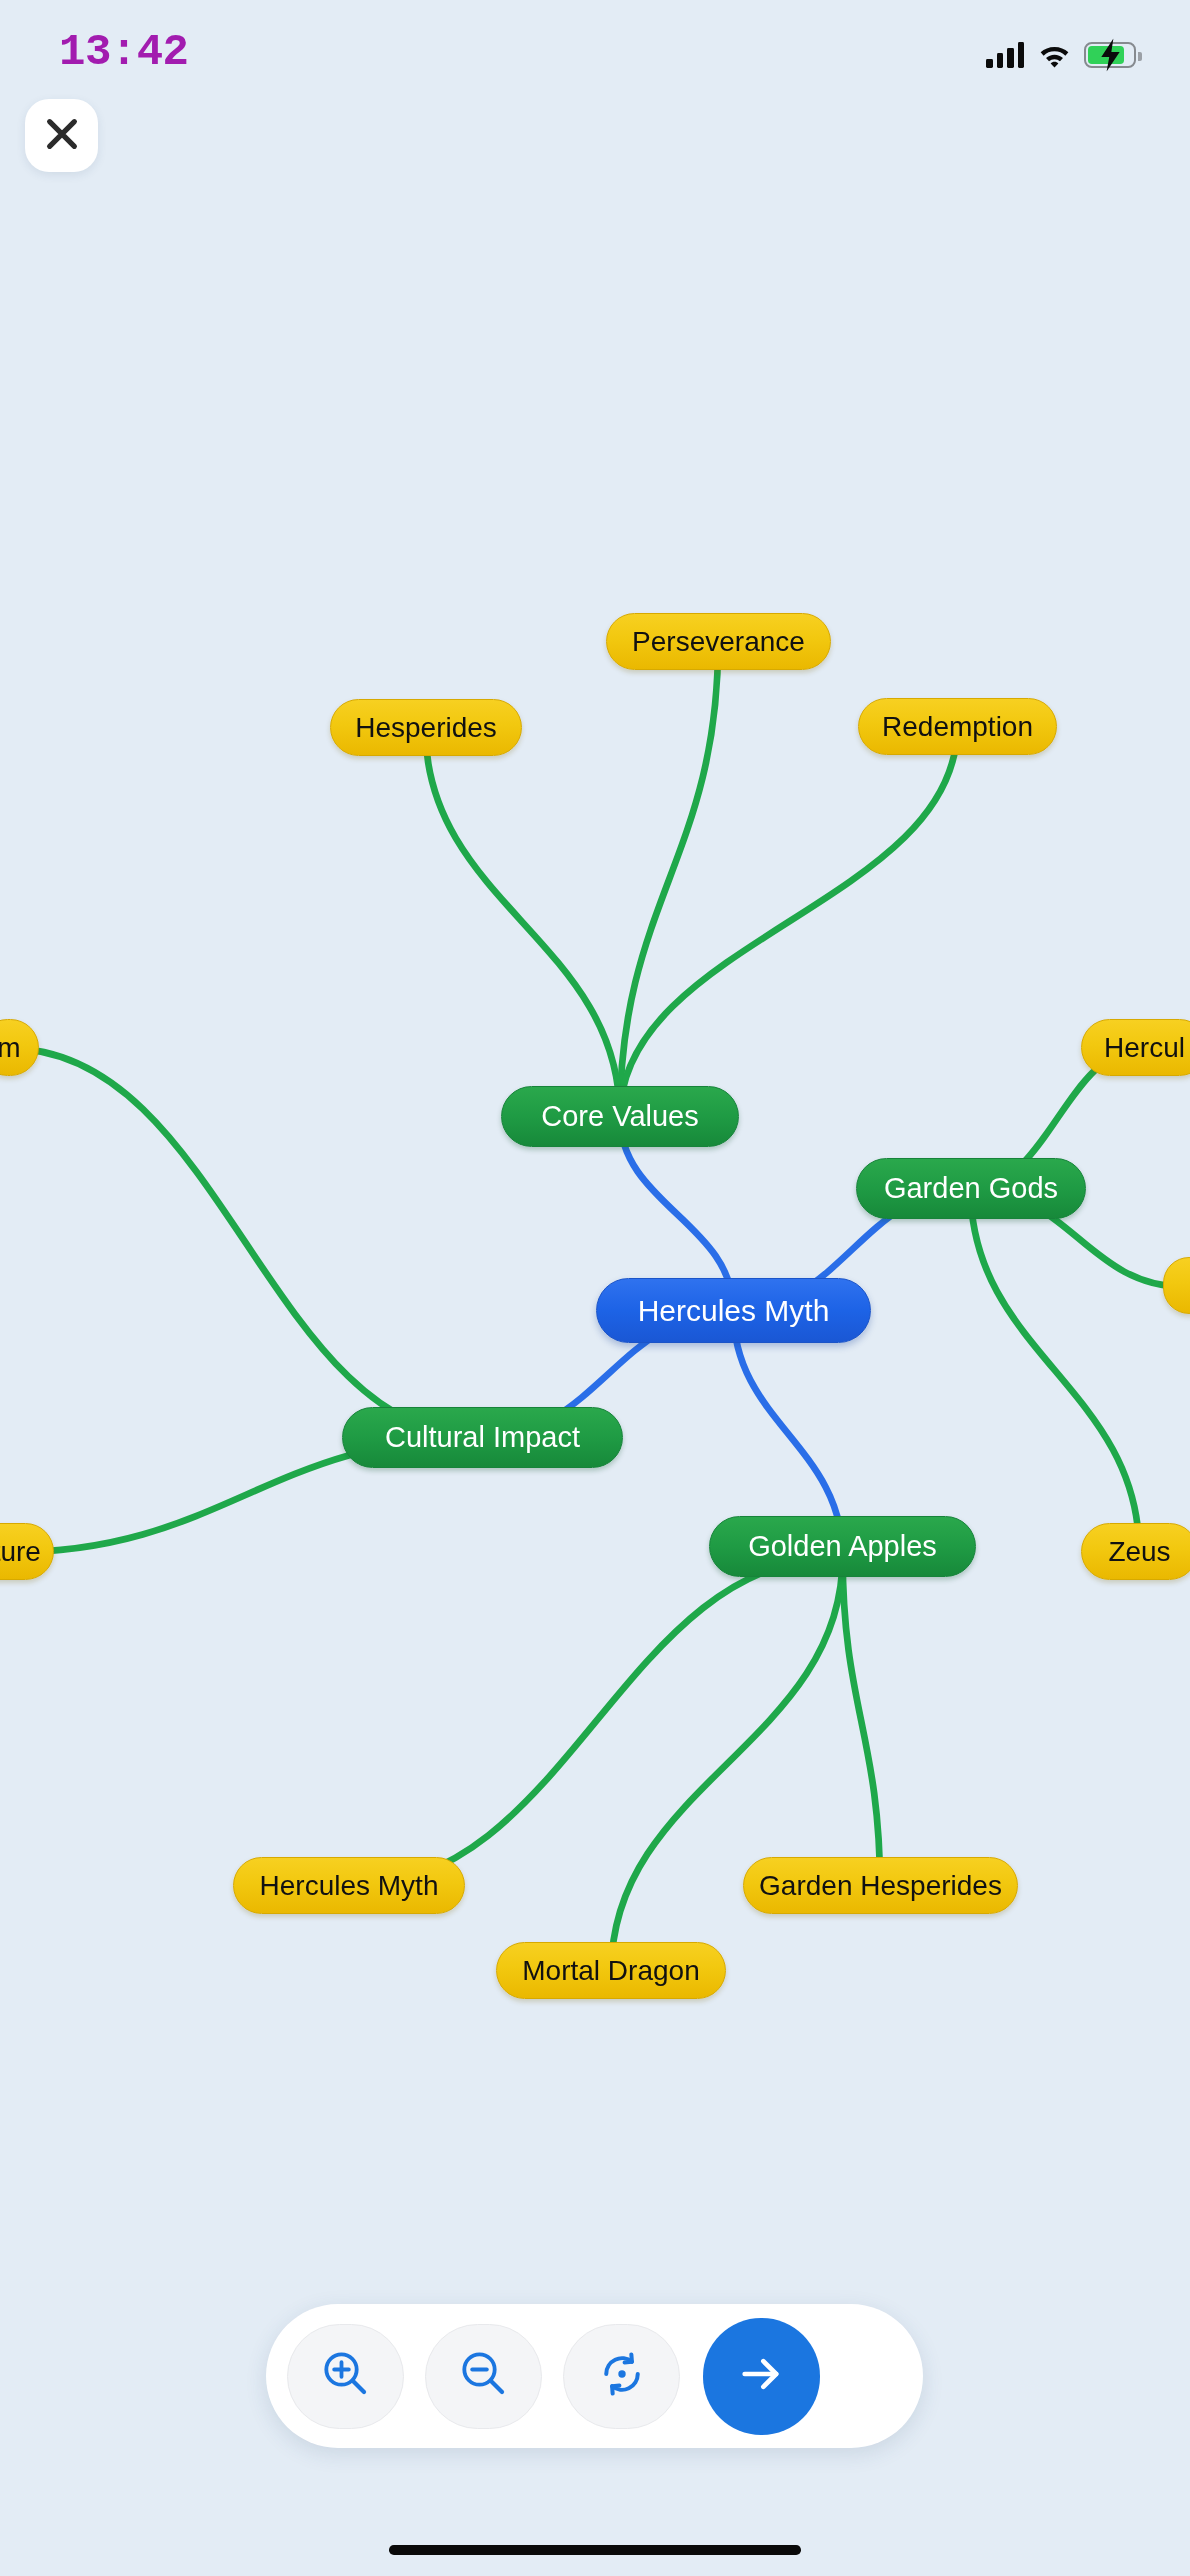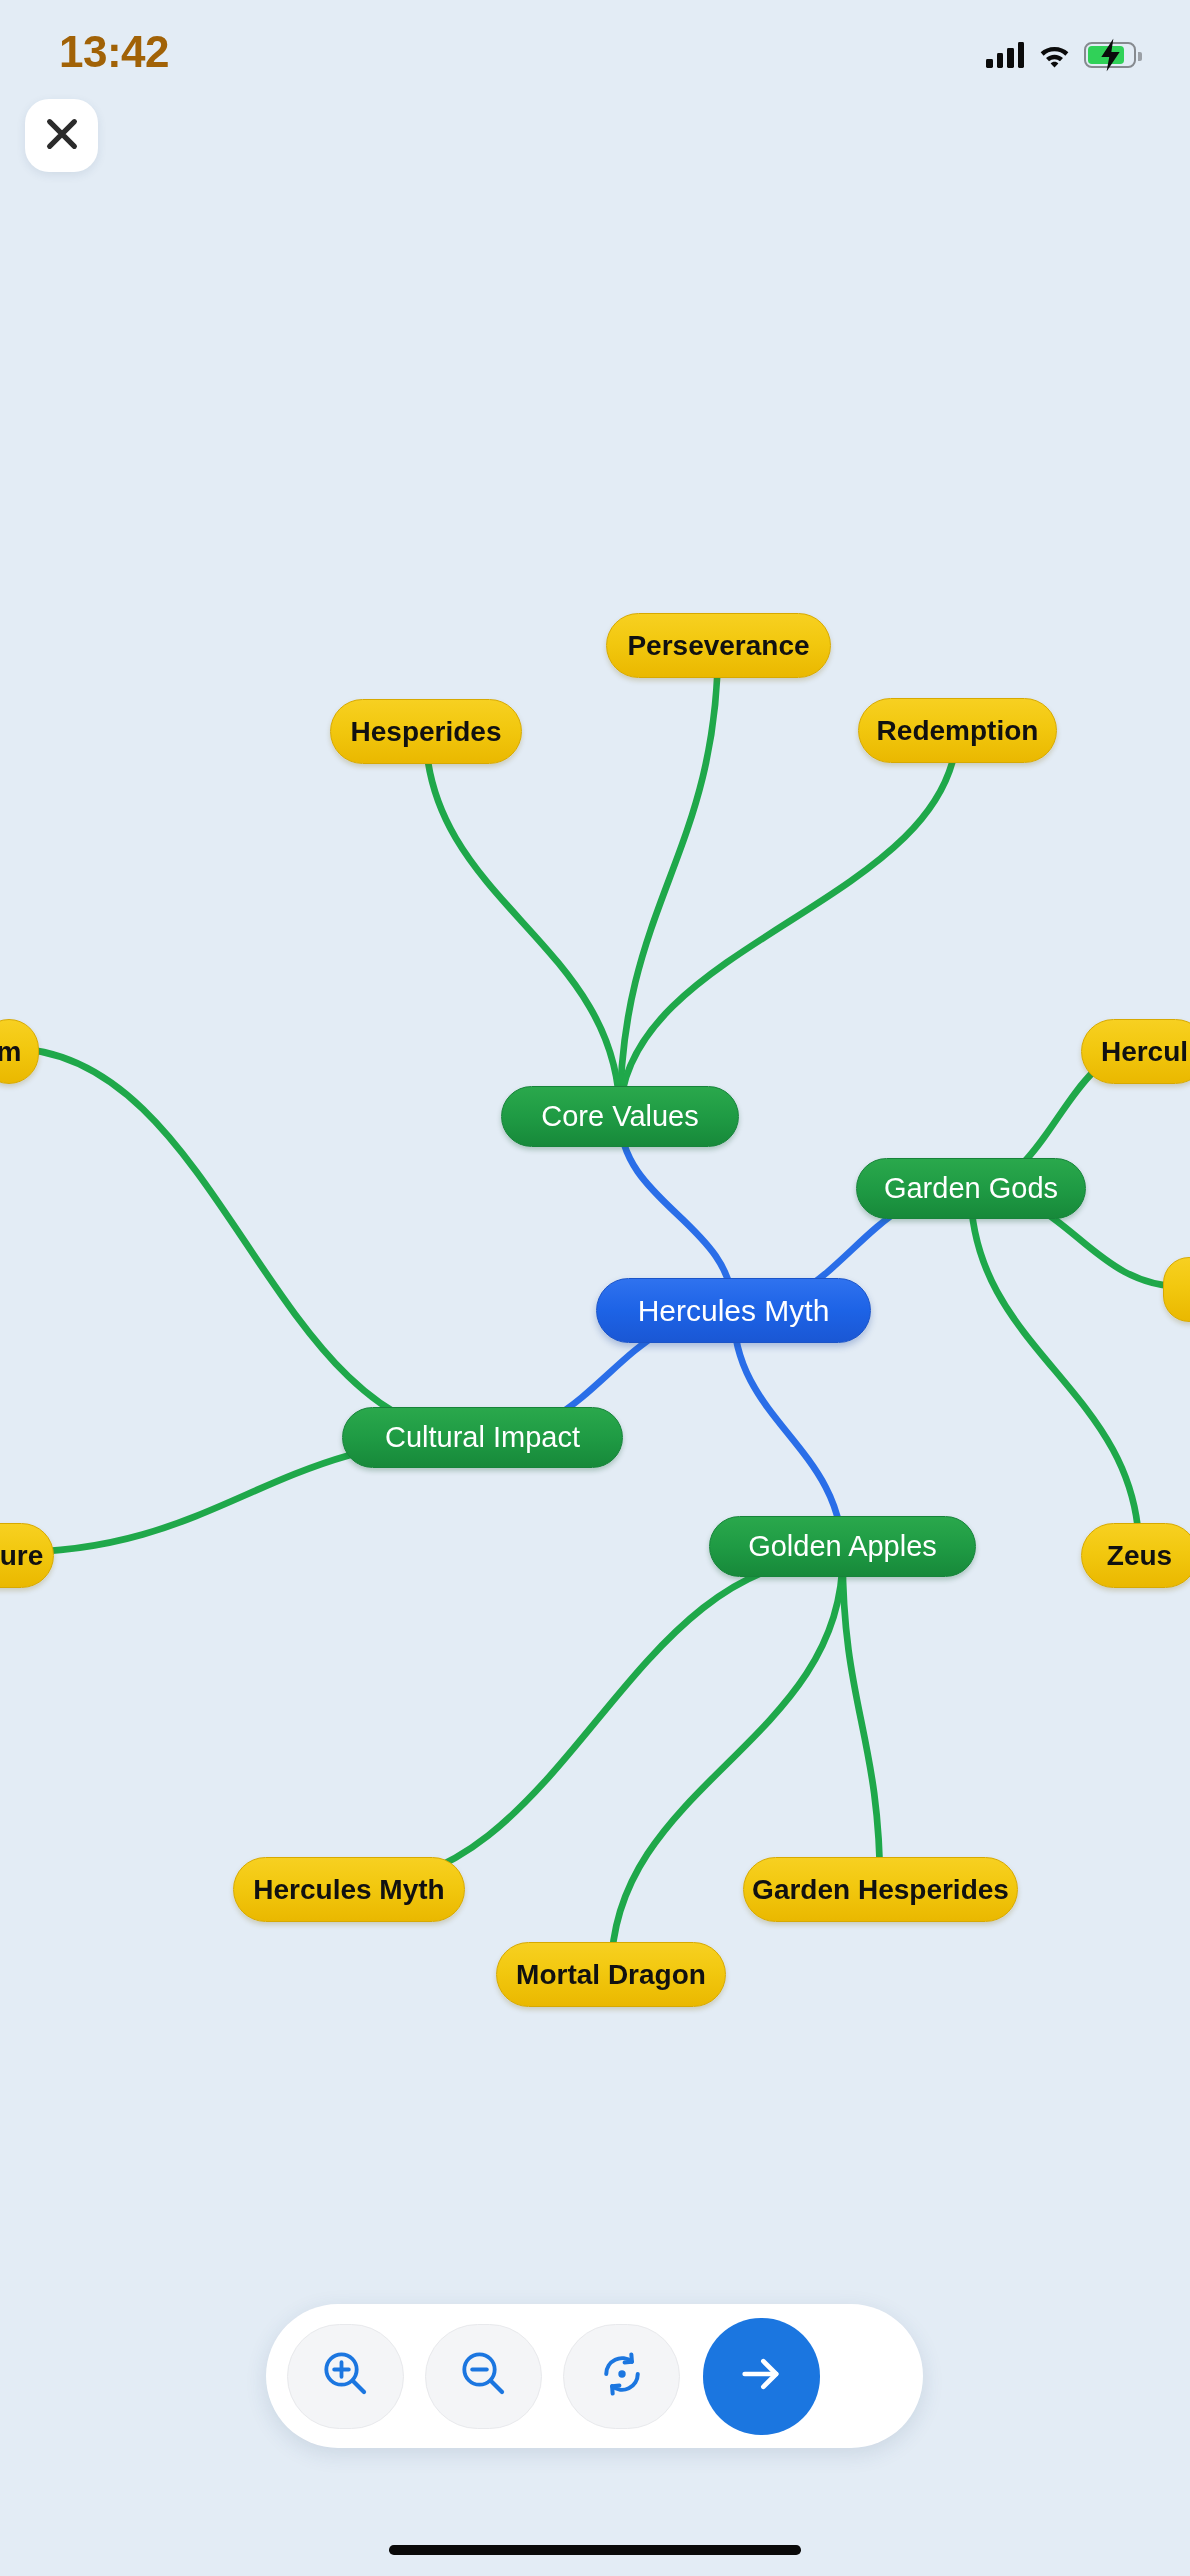--- a/index.html
+++ b/index.html
@@ -24,22 +24,22 @@
     top: 0; left: 0;
     width: 1190px;
     height: 113px;
   }
   #status-time {
     position: absolute;
     left: 59px; top: 27px;
     font-size: 44px;
     font-weight: 600;
     letter-spacing: -0.5px;
-    color: #a16207;
-    font-family: Liberation Sans, sans-serif;
+    color: #a21caf;
+    font-family: Liberation Mono, monospace;
   }
   #status-icons {
     position: absolute;
     right: 54px; top: 36px;
     display: flex;
     align-items: center;
     gap: 13.4px;
     height: 38px;
   }
   .bars { display: flex; align-items: flex-end; gap: 3.8px; height: 25px; }
@@ -115,22 +115,22 @@
     border-radius: 957px;
     font-family: "Liberation Sans", sans-serif;
     cursor: pointer;
     user-select: none;
   }
   .node.leaf {
     background: linear-gradient(180deg, #f7d021 0%, #f2c80f 45%, #eab800 100%);
     border: 1.9px solid #d7a900;
     color: #111111;
     font-size: 28px;
-    font-weight: 700;
-    height: 65px;
+    font-weight: 400;
+    height: 57px;
     padding: 12px 25px;
     box-shadow: 0 2.9px 4.8px rgba(120,95,0,.22);
   }
   .node.branch {
     background: linear-gradient(180deg, #2aa84c 0%, #1f9b44 50%, #17893a 100%);
     border: 1.9px solid #17833a;
     color: #ffffff;
     font-size: 29px;
     font-weight: 400;
     height: 61px;

